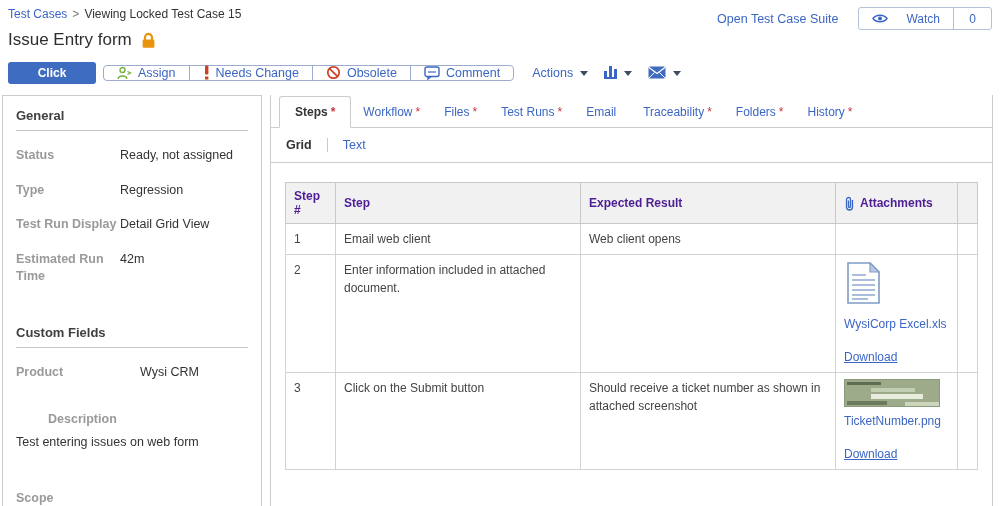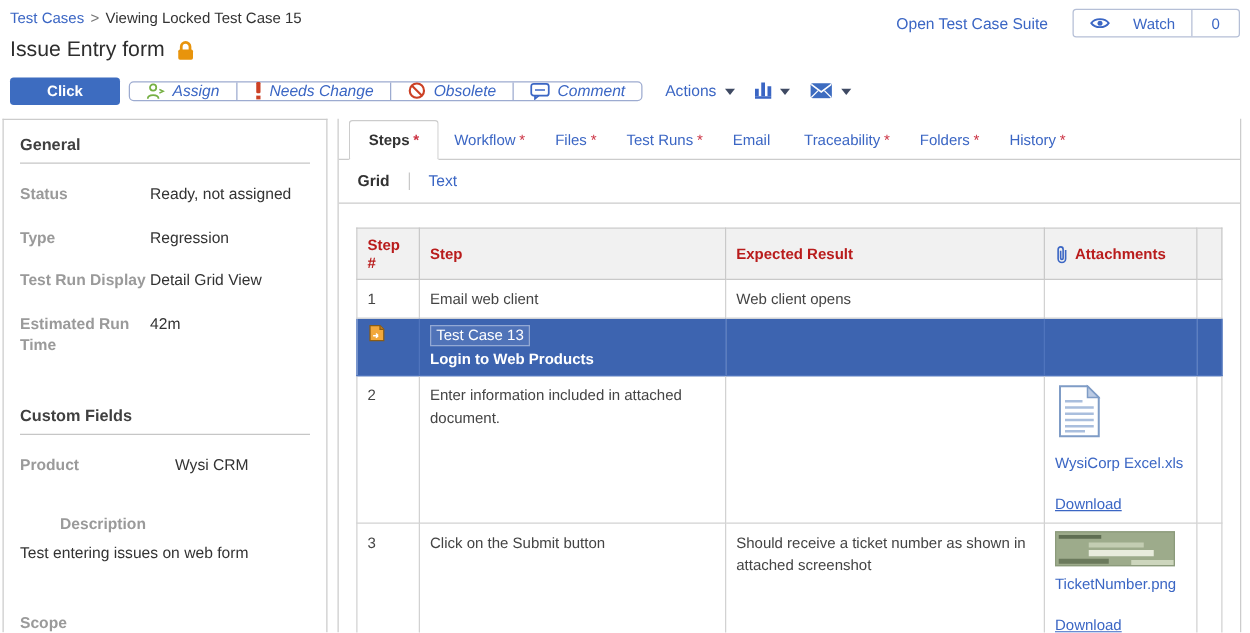--- a/index.html
+++ b/index.html
@@ -25,21 +25,21 @@
   .watch-btn { display:flex; align-items:center; gap:18px; padding:0 13px; color:#3b66c4; cursor:pointer; }
   .watch-count { display:flex; align-items:center; justify-content:center; min-width:38px; border-left:1px solid #b5bfd6; color:#3b66c4; cursor:pointer; }
 
   
   .toolbar { display:flex; align-items:center; padding:0 8px; margin-top:11px; height:23px; }
   .btn-edit {
     width:88px; height:22px; line-height:22px; text-align:center;
     background:#3d6cc0; color:#fff; font-weight:bold; font-size:12px;
     border-radius:3px; cursor:pointer; flex-shrink:0;
   }
-  .btn-group { display:flex; height:16px; border:1px solid #9dabd0; border-radius:4px; margin-left:7px; background:#fff;font-style:italic; }
+  .btn-group { display:flex; height:16px; border:1px solid #9dabd0; border-radius:4px; margin-left:7px; background:#fff; }
   .group-btn { display:flex; align-items:center; gap:6px; padding:0 13px; color:#3b66c4; font-size:12.5px; border-right:1px solid #9dabd0; cursor:pointer; white-space:nowrap; }
   .group-btn:last-child { border-right:none; }
   .dd { display:flex; align-items:center; gap:7px; cursor:pointer; }
   .actions-dd { margin-left:18px; color:#3b66c4; font-size:12.5px; }
   .chart-dd { margin-left:16px; }
   .mail-dd { margin-left:16px; }
   .caret { width:0; height:0; border-left:4px solid transparent; border-right:4px solid transparent; border-top:5px solid #3f4a63; margin-top:1px; }
   .chart-icon { display:flex; align-items:flex-end; gap:2px; height:12px; border-bottom:2px solid #3b66c4; padding-bottom:0; }
   .chart-icon i { display:block; width:3px; background:#3b66c4; }
 
@@ -75,21 +75,21 @@
   .subtabs { display:flex; align-items:center; padding:10px 15px; border-bottom:1px solid #ccc; }
   .subtab { font-size:12.5px; cursor:pointer; }
   .subtab.active { color:#333; font-weight:bold; }
   .subtab.inactive { color:#3b66c4; }
   .subtab-sep { width:1px; height:14px; background:#c9c9c9; margin:0 15px; }
 
   
   .table-wrap { padding:19px 14px 0 14px; }
   table.steps { width:100%; border-collapse:collapse; table-layout:fixed; font-size:12px; }
   table.steps th {
-    background:#f1f1f1; color:#b91c1c; font-weight:bold; text-align:left;
+    background:#f1f1f1; color:#4c1d95; font-weight:bold; text-align:left;
     padding:6px 8px; border:1px solid #c9c9c9; height:26px;
   }
   table.steps td { border:1px solid #d2d2d2; padding:6px 8px; vertical-align:top; color:#444; line-height:1.5; }
   .att-head { display:flex; align-items:center; gap:5px; }
   tr.sel td { background:#3d64b0; border-color:#4f74bd; color:#fff; padding-top:4px; padding-bottom:4px; }
   .tc-chip { display:inline-block; border:1px solid #93a9d4; background:rgba(255,255,255,0.10); padding:0 4px; line-height:15px; cursor:pointer; }
   .tc-sub { font-weight:bold; margin-top:1px; }
   .att-cell { padding-top:8px; }
   .att-name { color:#3b66c4; margin-top:5px; cursor:pointer; }
   .att-link { display:inline-block; color:#3b66c4; text-decoration:underline; margin-top:15px; cursor:pointer; }
@@ -285,38 +285,20 @@
         </tr>
       </thead>
       <tbody>
         <tr>
           <td>1</td>
           <td>Email web client</td>
           <td>Web client opens</td>
           <td></td>
           <td></td>
         </tr>
-        <tr class="sel">
-          <td>
-            <span style="display:inline-flex;">
-              <svg width="15" height="15" viewBox="0 0 15 15">
-                  <path d="M2 1.5 h8 l3 3 v9 h-11 z" fill="#f2a83b" stroke="#8a5c14" stroke-width="1"></path>
-                  <path d="M10 1.5 v3 h3" fill="#c77f1e" stroke="#8a5c14" stroke-width="1"></path>
-                  <path d="M4.5 9.5 h4 m0 0 l-1.7 -1.7 m1.7 1.7 l-1.7 1.7" stroke="#fff" stroke-width="1.2" fill="none"></path>
-                </svg>
-            </span>
-          </td>
-          <td>
-            <span class="tc-chip">Test Case 13</span>
-            <div class="tc-sub">Login to Web Products</div>
-          </td>
-          <td></td>
-          <td></td>
-          <td></td>
-        </tr>
         <tr>
           <td>2</td>
           <td>Enter information included in attached document.</td>
           <td></td>
           <td class="att-cell">
             <span style="display:inline-flex; margin-left:2px;">
               <svg width="35" height="44" viewBox="0 0 35 44">
                   <path d="M2 2 h22 l9 9 v31 h-31 z" fill="#fff" stroke="#7f9cc6" stroke-width="1.6"></path>
                   <path d="M24 2 v9 h9 z" fill="#bccbe4" stroke="#7f9cc6" stroke-width="1.2"></path>
                   <g stroke="#a9bedd" stroke-width="2">

